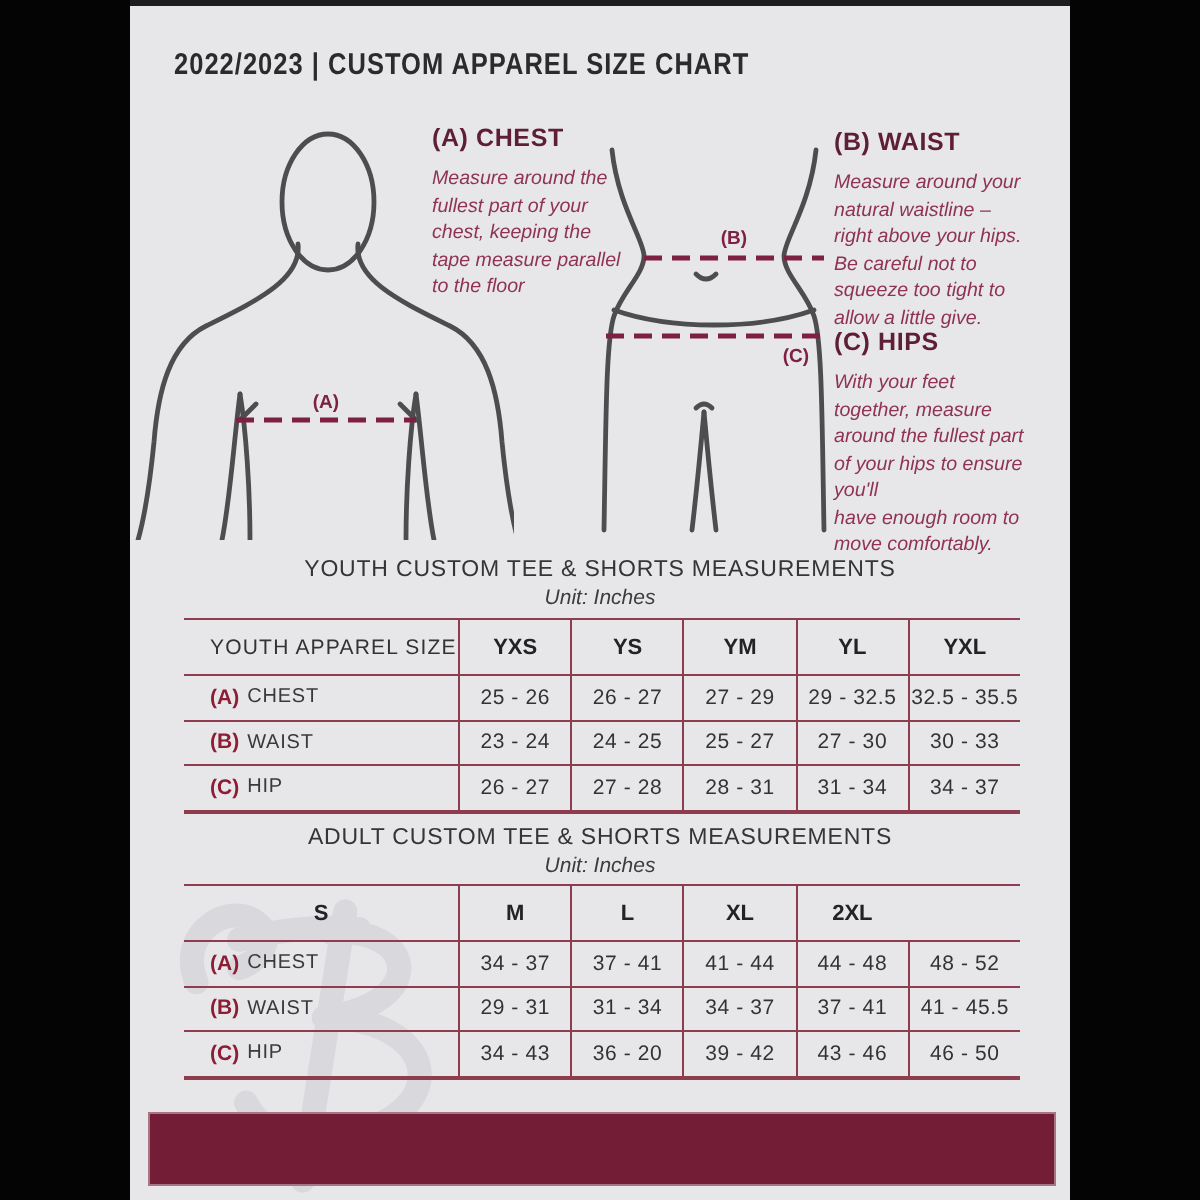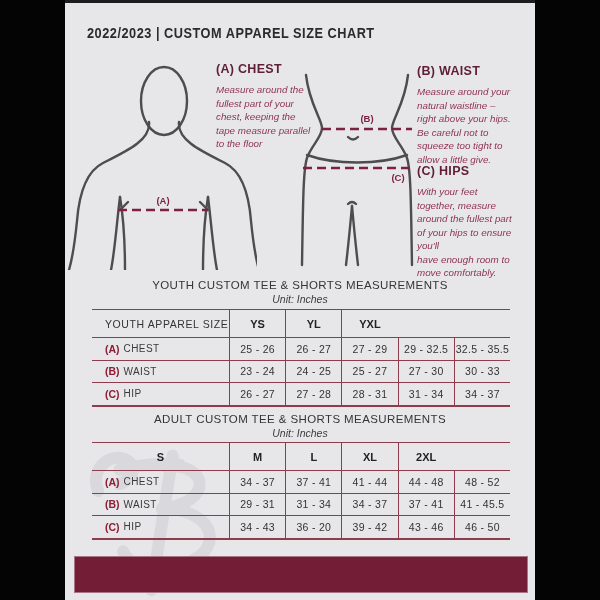--- a/index.html
+++ b/index.html
@@ -141,21 +141,23 @@
           <path d="M24,20 C41,20 43,35 24,37 C19,37.5 15,36 13,32"></path>
         </g>
       </svg>
     </div>
 
     <div class="tbl-title" id="youth-title">YOUTH CUSTOM TEE &amp; SHORTS MEASUREMENTS</div>
     <div class="tbl-unit" id="youth-unit">Unit: Inches</div>
     <div class="grid" id="youth-grid">
         <div class="t-row t-head">
           <div class="t-cell t-size-label">YOUTH APPAREL SIZE</div>
+          <div class="t-cell t-size">YXS</div>
           <div class="t-cell t-size">YS</div>
+          <div class="t-cell t-size">YM</div>
           <div class="t-cell t-size">YL</div>
           <div class="t-cell t-size">YXL</div>
         </div>
         <div class="t-row">
           <div class="t-cell t-rowlabel">
             <span class="t-key">(A)</span>
             <span class="t-rowname">CHEST</span>
           </div>
           <div class="t-cell t-val">25 - 26</div>
           <div class="t-cell t-val">26 - 27</div>

